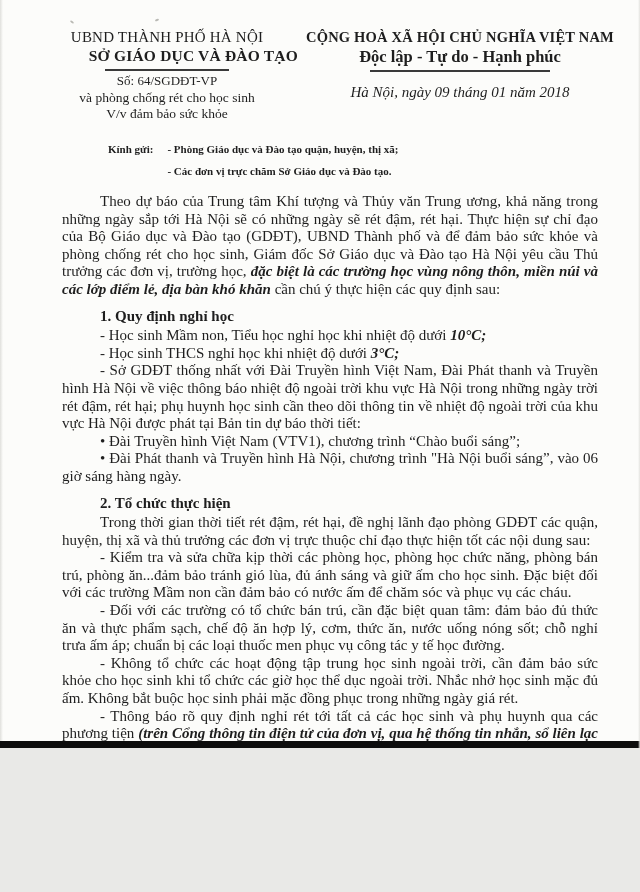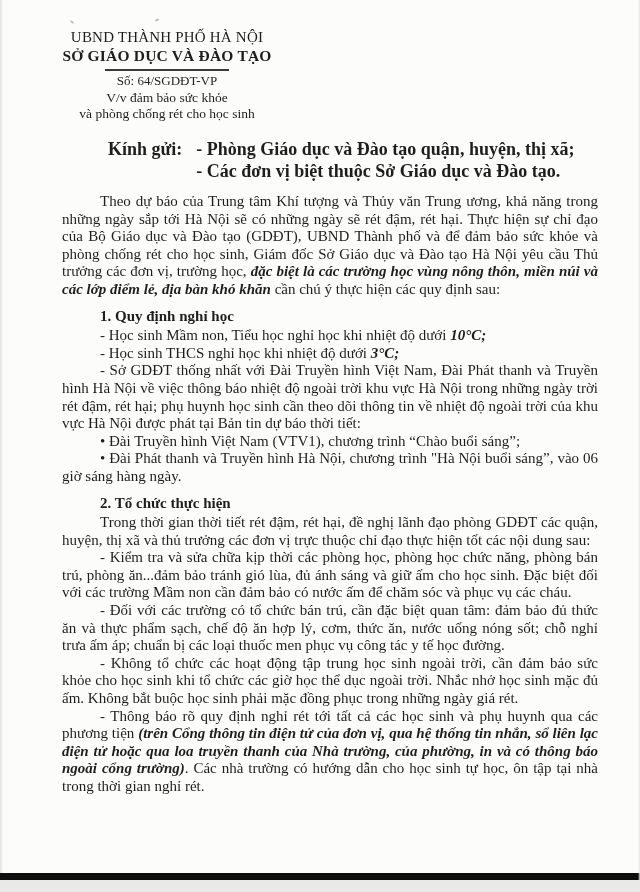--- a/index.html
+++ b/index.html
@@ -3,21 +3,21 @@
 <meta charset="utf-8">
 <style>
   html, body { margin: 0; padding: 0; }
   body {
     width: 640px; height: 892px;
     background: #e9e9e7;
     font-family: "Liberation Serif", "DejaVu Serif", serif;
   }
   .page {
     position: relative;
-    width: 640px; height: 880px;
+    width: 640px; height: 748px;
     background: #fcfcfa;
     color: #1e1e1e;
     overflow: hidden;
     box-sizing: border-box;
   }
   
   .page::before {
     content: "";
     position: absolute; left: 0; top: 0; bottom: 0; width: 3px;
     background: linear-gradient(to right, #d9d9d5, rgba(252,252,250,0));
@@ -38,36 +38,36 @@
   }
 
   
   .header {
     display: flex;
     padding: 28px 18px 0 36px;
   }
   .header-left { width: 262px; text-align: center; }
   .header-right { flex: 1; text-align: center; }
   .org-parent { font-size: 15px; line-height: 18px; letter-spacing: .2px; }
-  .org-name { font-size: 15.5px; line-height: 19px; font-weight: bold; letter-spacing: .2px; }
+  .org-name { font-size: 15.5px; line-height: 19px; font-weight: bold; letter-spacing: .2px; text-align: right; }
   .rule { height: 2px; background: #3a3a3a; margin: 4px auto 0 auto; }
   .rule-left { width: 124px; }
   .rule-right { width: 180px; margin-top: 3px; }
   .doc-number { font-size: 13px; line-height: 19px; }
   .doc-subject { font-size: 13.5px; line-height: 16px; }
   .nat-line1 { font-size: 14.5px; line-height: 18px; font-weight: bold; letter-spacing: .2px; }
   .nat-line2 { font-size: 16.5px; line-height: 21px; font-weight: bold; }
   .place-date { font-size: 15px; font-style: italic; margin-top: 12px; }
 
   
   .recipients {
     display: flex;
     margin: 17px 40px 0 108px;
     font-weight: bold;
-    font-size: 18px;
+    font-size: 11px;
     line-height: 21.5px;
   }
   .recipients-label { white-space: nowrap; margin-right: 14px; }
   .recipients-items { }
 
   
   .body-text {
     margin: 11px 42px 0 62px;
     font-size: 15px;
     line-height: 17.6px;
@@ -89,30 +89,36 @@
 <div class="page">
   <span class="speck speck1"></span>
   <span class="speck speck2"></span>
 
   <div class="header">
     <div class="header-left">
       <div class="org-parent">UBND THÀNH PHỐ HÀ NỘI</div>
       <div class="org-name">SỞ GIÁO DỤC VÀ ĐÀO TẠO</div>
       <div class="rule rule-left"></div>
       <div class="doc-number">Số: 64/SGDĐT-VP</div>
+      <div class="doc-subject">và phòng chống rét cho học sinh</div>
       <div class="doc-subject">V/v đảm bảo sức khỏe</div>
-      <div class="doc-subject">và phòng chống rét cho học sinh</div>
+    </div>
+    <div class="header-right">
+      <div class="nat-line1">CỘNG HOÀ XÃ HỘI CHỦ NGHĨA VIỆT NAM</div>
+      <div class="nat-line2">Độc lập - Tự do - Hạnh phúc</div>
+      <div class="rule rule-right"></div>
+      <div class="place-date">Hà Nội, ngày 09 tháng 01  năm 2018</div>
     </div>
   </div>
 
   <div class="recipients">
     <span class="recipients-label">Kính gửi:</span>
     <span class="recipients-items">
       <div>- Phòng Giáo dục và Đào tạo quận, huyện, thị xã;</div>
-      <div>- Các đơn vị biệt thuộc Sở Giáo dục và Đào tạo.</div>
+      <div>- Các đơn vị trực chăm Sở Giáo dục và Đào tạo.</div>
     </span>
   </div>
 
   <div class="body-text">
     <p class="para opening"><span class="seg-n">Theo dự báo của Trung tâm Khí tượng và Thủy văn Trung ương, khả năng trong những ngày sắp tới Hà Nội sẽ có những ngày sẽ rét đậm, rét hại. Thực hiện sự chỉ đạo của Bộ Giáo dục và Đào tạo (GDĐT), UBND Thành phố và để đảm bảo sức khỏe và phòng chống rét cho học sinh, Giám đốc Sở Giáo dục và Đào tạo Hà Nội yêu cầu Thủ trưởng các đơn vị, trường học, </span><span class="seg-bi">đặc biệt là các trường học vùng nông thôn, miền núi và các lớp điểm lẻ, địa bàn khó khăn</span><span class="seg-n"> cần chú ý thực hiện các quy định sau:</span></p>
 
     <p class="para heading">1. Quy định nghỉ học</p>
     <p class="para"><span class="seg-n">- Học sinh Mầm non, Tiểu học nghỉ học khi nhiệt độ dưới </span><span class="seg-bi">10°C;</span></p>
     <p class="para"><span class="seg-n">- Học sinh THCS nghỉ học khi nhiệt độ dưới </span><span class="seg-bi">3°C;</span></p>
     <p class="para"><span class="seg-n">- Sở GDĐT thống nhất với Đài Truyền hình Việt Nam, Đài Phát thanh và Truyền hình Hà Nội về việc thông báo nhiệt độ ngoài trời khu vực Hà Nội trong những ngày trời rét đậm, rét hại; phụ huynh học sinh cần theo dõi thông tin về nhiệt độ ngoài trời của khu vực Hà Nội được phát tại Bản tin dự báo thời tiết:</span></p>

